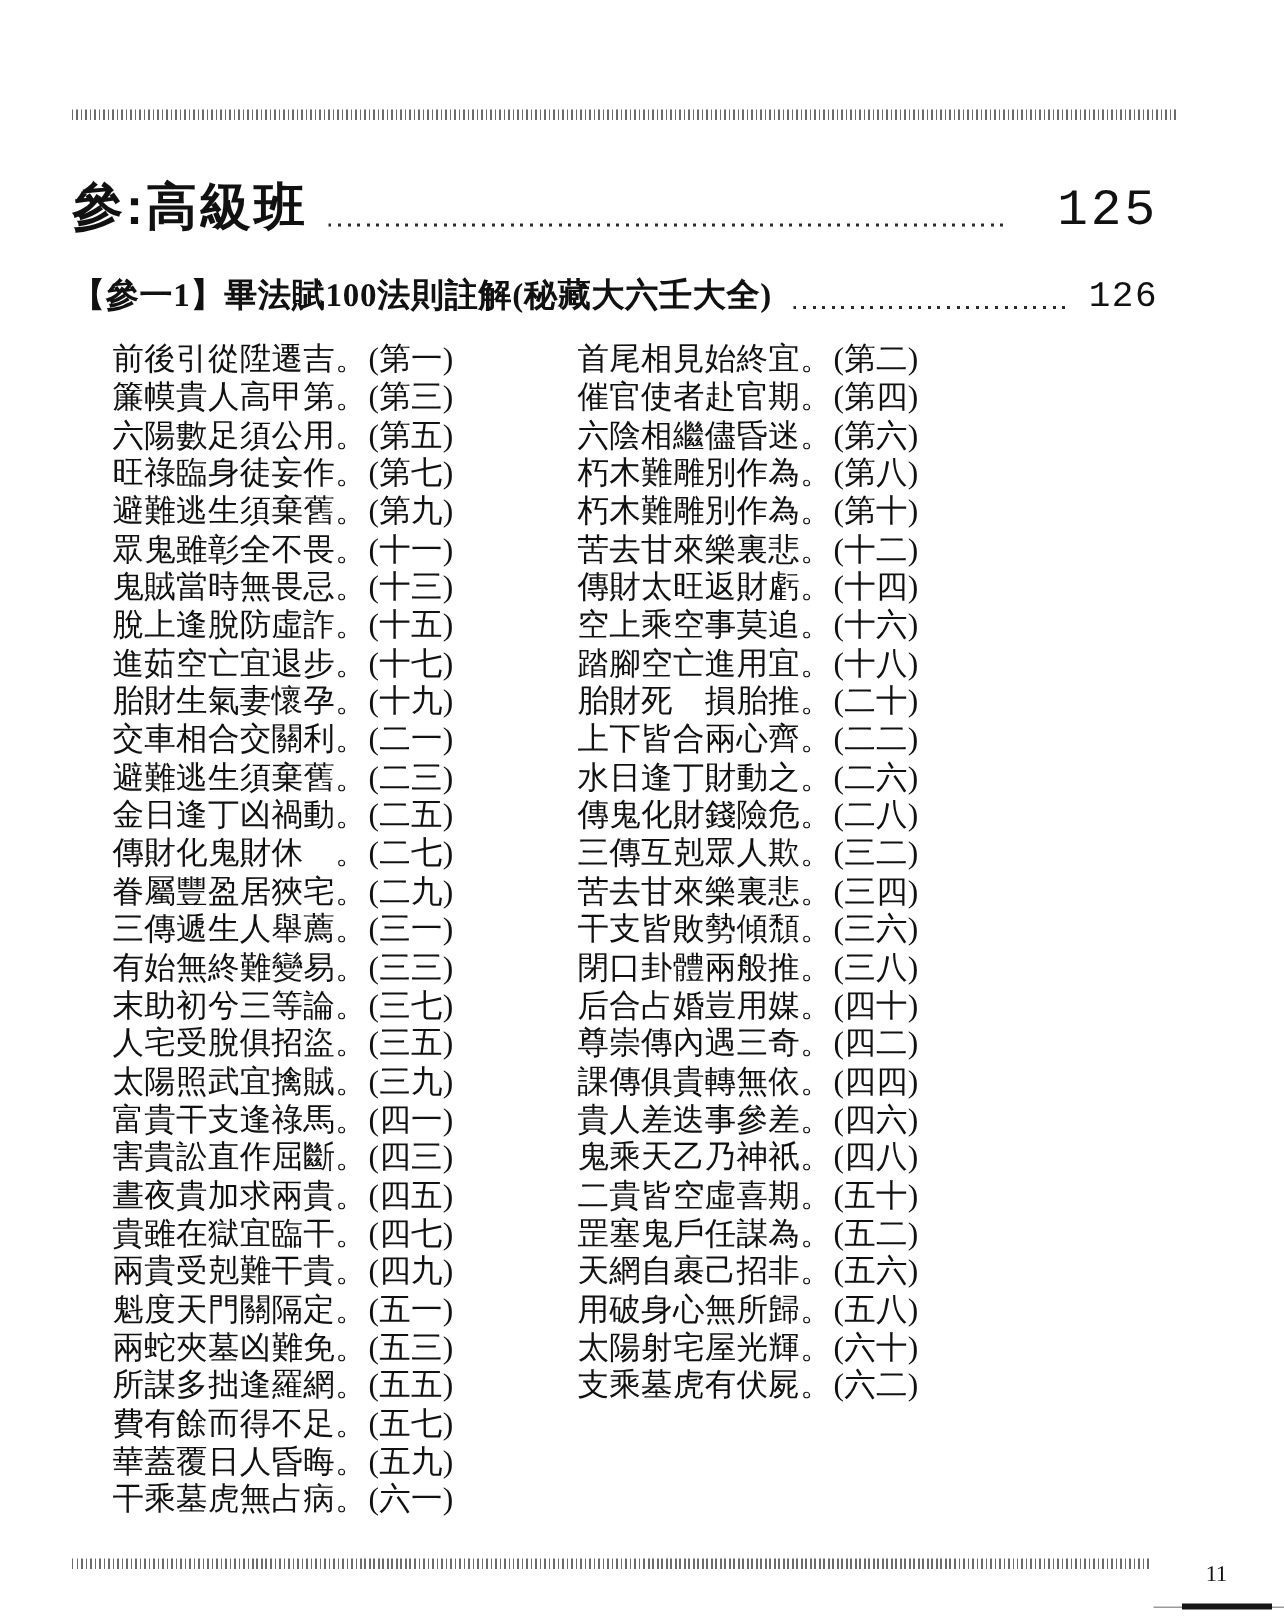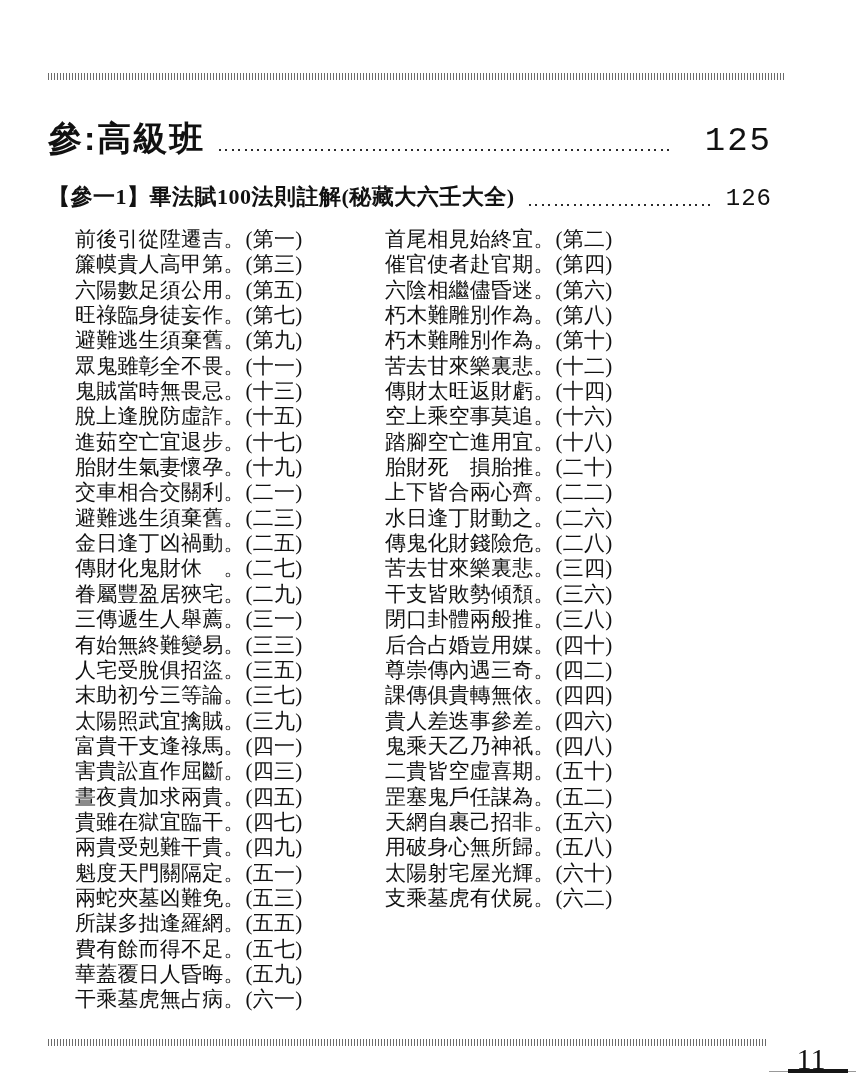--- a/index.html
+++ b/index.html
@@ -52,21 +52,21 @@
   .toc-col{display:block;}
   .toc-line{
     height:25.35px;line-height:25.35px;font-size:21px;
     white-space:pre;letter-spacing:0.2px;
   }
   .toc-line .num{margin-left:1px;}
 
   
   #page-number{
     position:absolute;top:1041px;left:786px;width:50px;text-align:center;
-    font-family:"Liberation Serif","DejaVu Serif",serif;font-size:30px;line-height:1.2;
+    font-family:"Liberation Serif","DejaVu Serif",serif;font-size:15px;line-height:1.2;
   }
   #footer-rule{position:absolute;top:1069px;left:769px;width:87px;height:4px;}
   #footer-rule .thin{position:absolute;top:1.5px;left:0;width:100%;height:1px;background:#999999;}
   #footer-rule .thick{position:absolute;top:0;left:19px;width:60px;height:4px;background:#161616;}
 </style>
 </head>
 <body>
 
 <div id="rule-top" class="rule-hatch"></div>
 
@@ -94,22 +94,22 @@
       <div class="toc-line"><span>脫上逢脫防虛詐。</span><span class="num">(十五)</span></div>
       <div class="toc-line"><span>進茹空亡宜退步。</span><span class="num">(十七)</span></div>
       <div class="toc-line"><span>胎財生氣妻懷孕。</span><span class="num">(十九)</span></div>
       <div class="toc-line"><span>交車相合交關利。</span><span class="num">(二一)</span></div>
       <div class="toc-line"><span>避難逃生須棄舊。</span><span class="num">(二三)</span></div>
       <div class="toc-line"><span>金日逢丁凶禍動。</span><span class="num">(二五)</span></div>
       <div class="toc-line"><span>傳財化鬼財休　。</span><span class="num">(二七)</span></div>
       <div class="toc-line"><span>眷屬豐盈居狹宅。</span><span class="num">(二九)</span></div>
       <div class="toc-line"><span>三傳遞生人舉薦。</span><span class="num">(三一)</span></div>
       <div class="toc-line"><span>有始無終難變易。</span><span class="num">(三三)</span></div>
+      <div class="toc-line"><span>末助初兮三等論。</span><span class="num">(三七)</span></div>
       <div class="toc-line"><span>人宅受脫俱招盜。</span><span class="num">(三五)</span></div>
-      <div class="toc-line"><span>末助初兮三等論。</span><span class="num">(三七)</span></div>
       <div class="toc-line"><span>太陽照武宜擒賊。</span><span class="num">(三九)</span></div>
       <div class="toc-line"><span>富貴干支逢祿馬。</span><span class="num">(四一)</span></div>
       <div class="toc-line"><span>害貴訟直作屈斷。</span><span class="num">(四三)</span></div>
       <div class="toc-line"><span>晝夜貴加求兩貴。</span><span class="num">(四五)</span></div>
       <div class="toc-line"><span>貴雖在獄宜臨干。</span><span class="num">(四七)</span></div>
       <div class="toc-line"><span>兩貴受剋難干貴。</span><span class="num">(四九)</span></div>
       <div class="toc-line"><span>魁度天門關隔定。</span><span class="num">(五一)</span></div>
       <div class="toc-line"><span>兩蛇夾墓凶難免。</span><span class="num">(五三)</span></div>
       <div class="toc-line"><span>所謀多拙逢羅網。</span><span class="num">(五五)</span></div>
       <div class="toc-line"><span>費有餘而得不足。</span><span class="num">(五七)</span></div>
@@ -123,20 +123,21 @@
       <div class="toc-line"><span>朽木難雕別作為。</span><span class="num">(第八)</span></div>
       <div class="toc-line"><span>朽木難雕別作為。</span><span class="num">(第十)</span></div>
       <div class="toc-line"><span>苦去甘來樂裏悲。</span><span class="num">(十二)</span></div>
       <div class="toc-line"><span>傳財太旺返財虧。</span><span class="num">(十四)</span></div>
       <div class="toc-line"><span>空上乘空事莫追。</span><span class="num">(十六)</span></div>
       <div class="toc-line"><span>踏腳空亡進用宜。</span><span class="num">(十八)</span></div>
       <div class="toc-line"><span>胎財死　損胎推。</span><span class="num">(二十)</span></div>
       <div class="toc-line"><span>上下皆合兩心齊。</span><span class="num">(二二)</span></div>
       <div class="toc-line"><span>水日逢丁財動之。</span><span class="num">(二六)</span></div>
       <div class="toc-line"><span>傳鬼化財錢險危。</span><span class="num">(二八)</span></div>
+      <div class="toc-line"><span>三傳互剋眾人欺。</span><span class="num">(三二)</span></div>
       <div class="toc-line"><span>苦去甘來樂裏悲。</span><span class="num">(三四)</span></div>
       <div class="toc-line"><span>干支皆敗勢傾頹。</span><span class="num">(三六)</span></div>
       <div class="toc-line"><span>閉口卦體兩般推。</span><span class="num">(三八)</span></div>
       <div class="toc-line"><span>后合占婚豈用媒。</span><span class="num">(四十)</span></div>
       <div class="toc-line"><span>尊崇傳內遇三奇。</span><span class="num">(四二)</span></div>
       <div class="toc-line"><span>課傳俱貴轉無依。</span><span class="num">(四四)</span></div>
       <div class="toc-line"><span>貴人差迭事參差。</span><span class="num">(四六)</span></div>
       <div class="toc-line"><span>鬼乘天乙乃神祇。</span><span class="num">(四八)</span></div>
       <div class="toc-line"><span>二貴皆空虛喜期。</span><span class="num">(五十)</span></div>
       <div class="toc-line"><span>罡塞鬼戶任謀為。</span><span class="num">(五二)</span></div>

